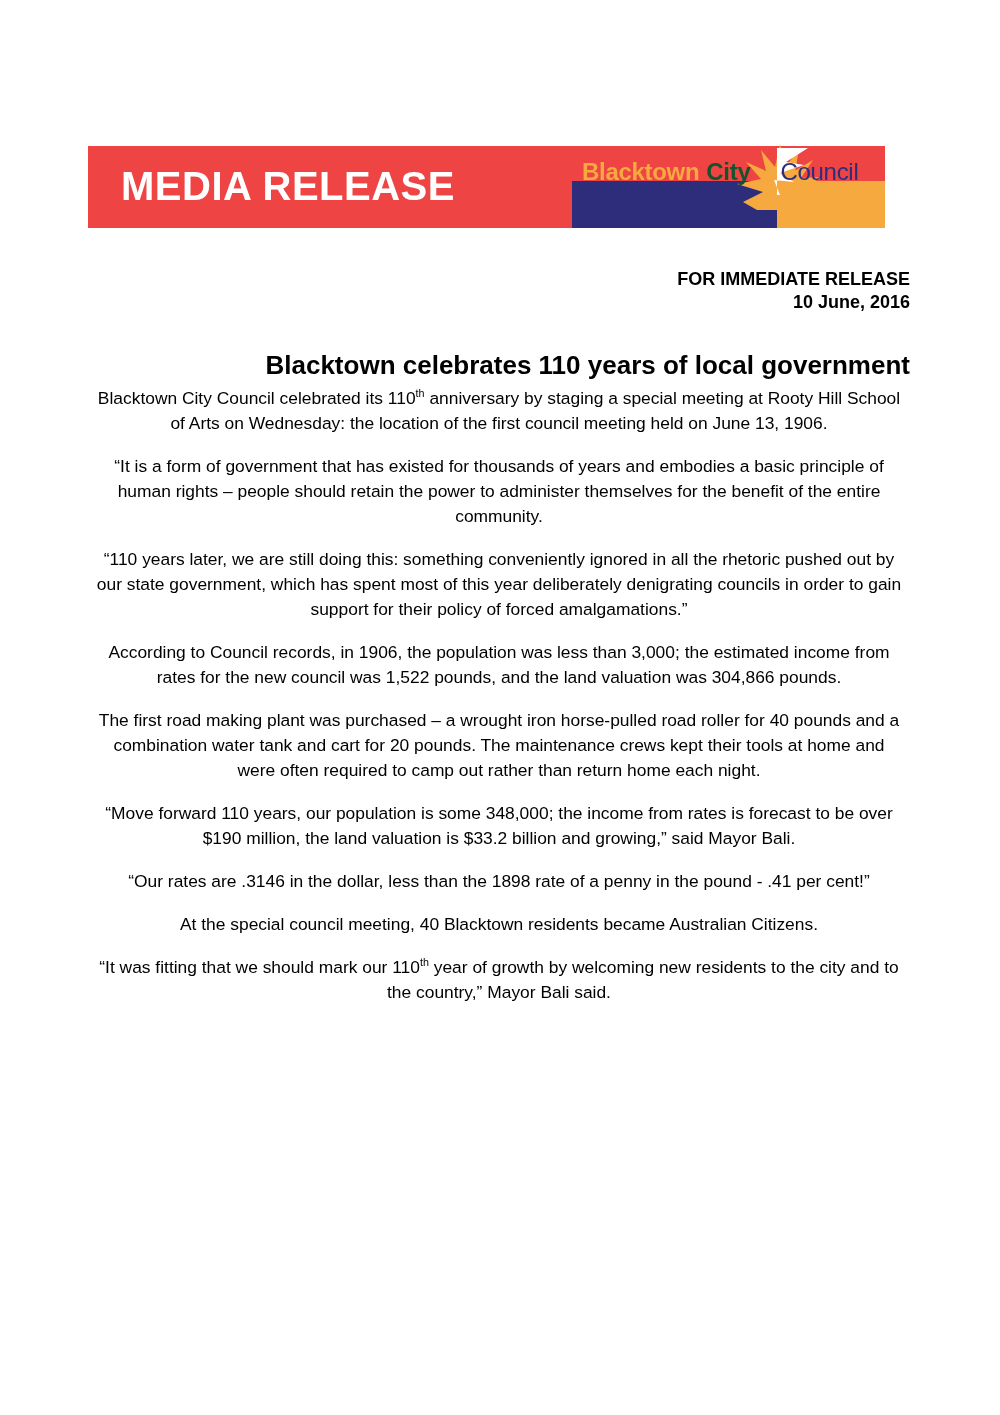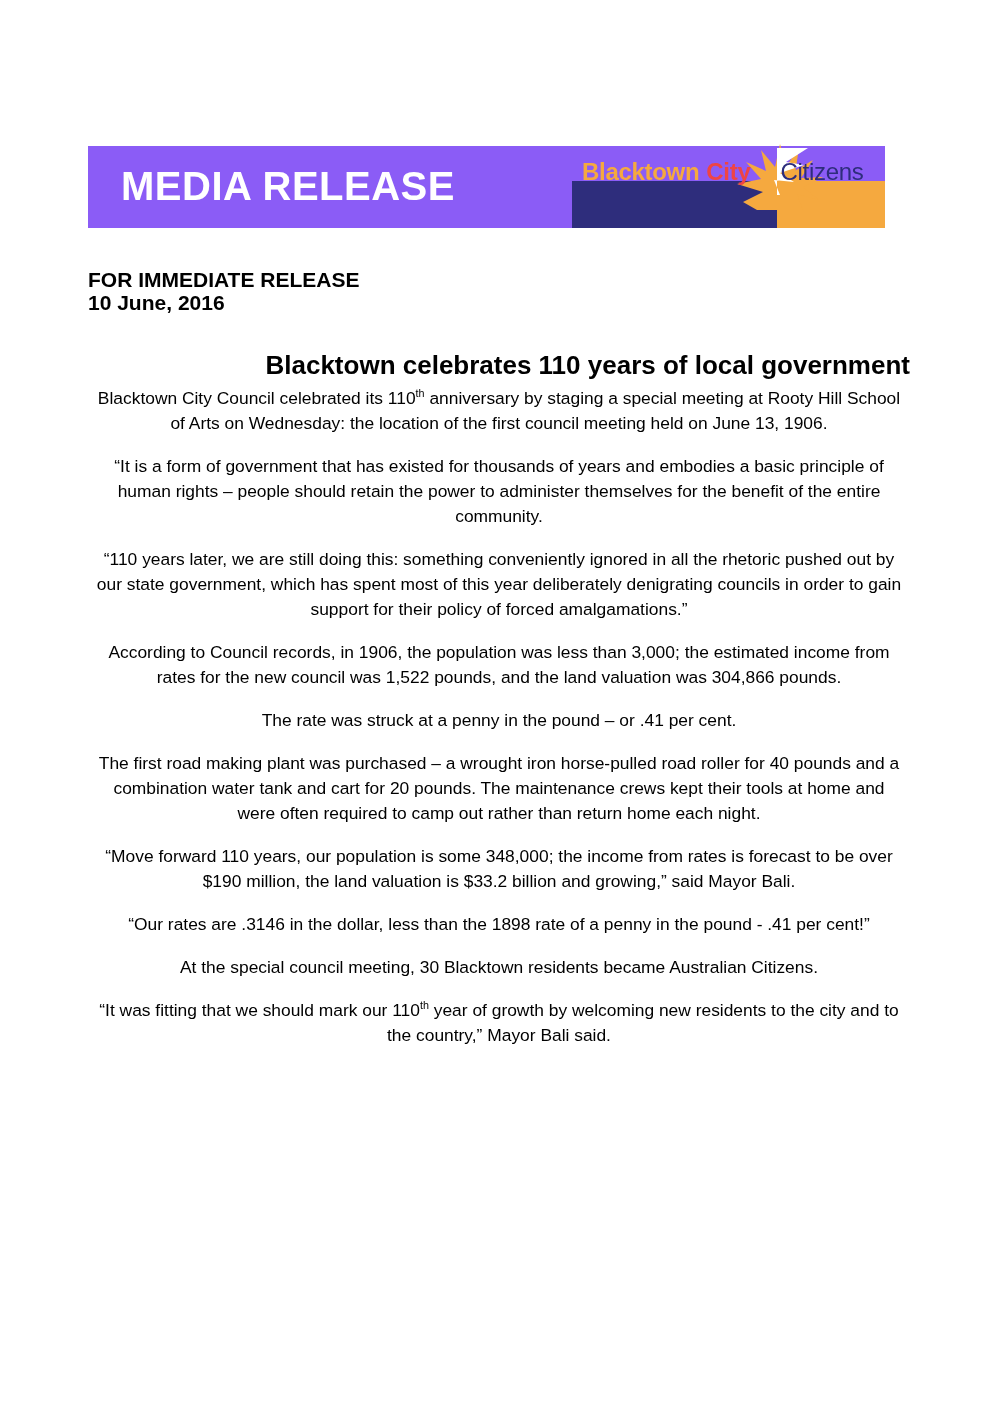--- a/index.html
+++ b/index.html
@@ -24,21 +24,21 @@
     background: #ffffff;
   }
 
   
   .masthead {
     position: absolute;
     left: 88px;
     top: 146px;
     width: 797px;
     height: 82px;
-    background: #8b5cf6;
+    background: #ef4444;
   }
   .masthead-title {
     position: absolute;
     left: 33px;
     top: 50%;
     transform: translateY(-52%);
     color: #ffffff;
     font-family: "Liberation Sans", sans-serif;
     font-weight: bold;
     font-size: 40px;
@@ -111,41 +111,42 @@
     font-size: 24px;
     line-height: 1;
     white-space: nowrap;
   }
   .logo-blacktown {
     color: #f5a93f;
     padding-left: 10px;
     letter-spacing: -0.3px;
   }
   .logo-city {
-    color: #ef4444;
+    color: #14532d;
     font-weight: bold;
     padding-left: 7px;
     letter-spacing: -0.3px;
   }
   .logo-council {
     color: #2e2d7c;
     font-weight: normal;
     padding-left: 30px;
     letter-spacing: -0.3px;
   }
 
   
   .release-block {
     position: absolute;
     left: 88px;
     top: 268px;
     width: 822px;
-    font-family: "Liberation Sans", sans-serif;
-    font-weight: bold;
-    font-size: 21px;
+    text-align: right;
+    font-family: "Liberation Sans", sans-serif;
+    font-weight: bold;
+    font-size: 18px;
     line-height: 23px;
   }
   .release-line { display: block; }
 
   
   .headline {
     position: absolute;
     left: 88px;
     top: 333px;
     width: 822px;
@@ -197,37 +198,36 @@
       <div class="logo-bar-orange"></div>
     </div>
 
     <svg class="logo-wedge" viewBox="0 0 44 47" aria-hidden="true">
       <polygon fill="#ffffff" points="13,0 44,0 22,14 40,17 16,25 30,34 10,32 16,47 13,47"></polygon>
     </svg>
 
     <div class="logo-text">
       <span class="logo-blacktown">Blacktown</span>
       <span class="logo-city">City</span>
-      <span class="logo-council">Citizens</span>
+      <span class="logo-council">Council</span>
     </div>
   </div>
 
   <div class="release-block">
     <span class="release-line">FOR IMMEDIATE RELEASE</span>
     <span class="release-line">10 June, 2016</span>
   </div>
 
   <h1 class="headline">Blacktown celebrates 110 years of local government</h1>
 
   <div class="body-copy" id="body-copy">
       <p class="para">Blacktown City Council celebrated its 110<sup>th</sup> anniversary by staging a special meeting at Rooty Hill School of Arts on Wednesday:  the location of the first council meeting held on June 13, 1906.</p>
       <p class="para">“It is a form of government that has existed for thousands of years and embodies a basic principle of human rights – people should retain the power to administer themselves for the benefit of the entire community.</p>
       <p class="para">“110 years later, we are still doing this: something conveniently ignored in all the rhetoric pushed out by our state government, which has spent most of this year deliberately denigrating councils in order to gain support for their policy of forced amalgamations.”</p>
       <p class="para">According to Council records, in 1906, the population was less than 3,000; the estimated income from rates for the new council was 1,522 pounds, and the land valuation was 304,866 pounds.</p>
-      <p class="para">The rate was struck at a penny in the pound – or .41 per cent.</p>
       <p class="para">The first road making plant was purchased – a wrought iron horse-pulled road roller for 40 pounds and a combination water tank and cart for 20 pounds.  The maintenance crews kept their tools at home and were often required to camp out rather than return home each night.</p>
       <p class="para">“Move forward 110 years, our population is some 348,000; the income from rates is forecast to be over $190 million, the land valuation is $33.2 billion and growing,” said Mayor Bali.</p>
       <p class="para">“Our rates are .3146 in the dollar, less than the 1898 rate of a penny in the pound - .41 per cent!”</p>
-      <p class="para">At the special council meeting, 30 Blacktown residents became Australian Citizens.</p>
+      <p class="para">At the special council meeting, 40 Blacktown residents became Australian Citizens.</p>
       <p class="para">“It was fitting that we should mark our 110<sup>th</sup> year of growth by welcoming new residents to the city and to the country,” Mayor Bali said.</p>
     </div>
 
 </div>
 
 </body></html>

